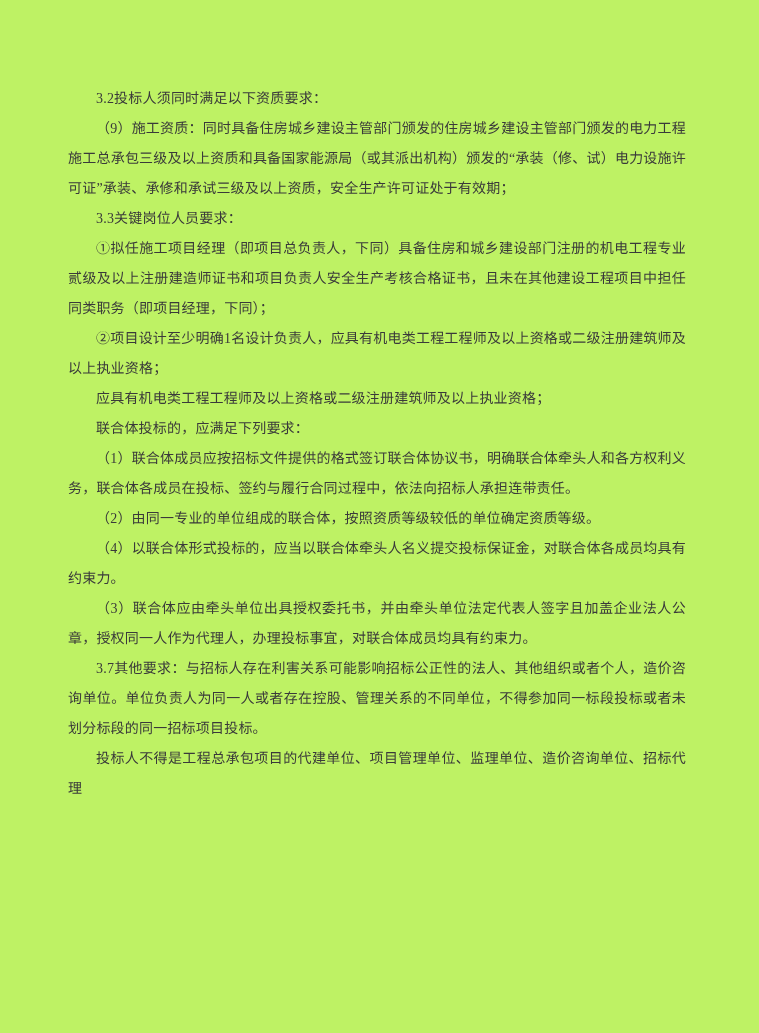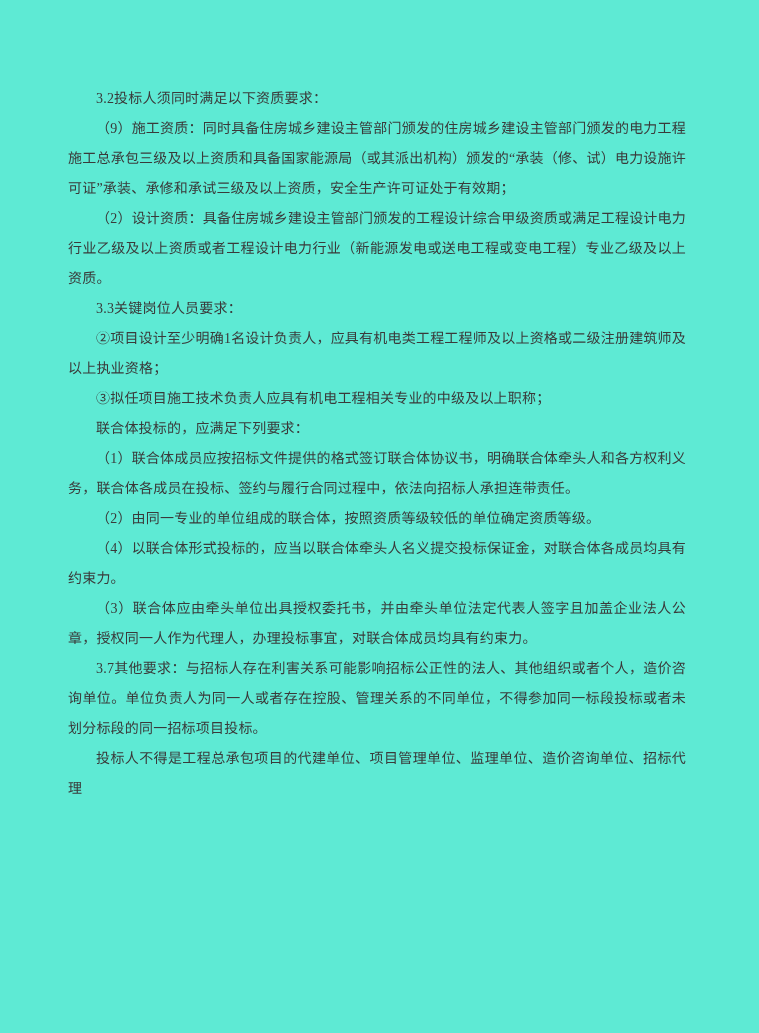--- a/index.html
+++ b/index.html
@@ -4,21 +4,21 @@
 <style>
   html, body {
     margin: 0;
     padding: 0;
     background: #ffffff;
   }
   .page {
     position: relative;
     width: 759px;
     height: 1033px;
-    background: #5eead4;
+    background: #bef264;
     overflow: hidden;
     font-family: "Liberation Serif", "DejaVu Serif", serif;
   }
   .content {
     position: absolute;
     left: 68px;
     top: 84px;
     width: 618px;
   }
   .para {
@@ -32,24 +32,24 @@
     letter-spacing: 0.2px;
   }
 </style>
 </head>
 <body>
 
 <div class="page">
   <div class="content">
     <p class="para">3.2投标人须同时满足以下资质要求：</p>
     <p class="para">（9）施工资质：同时具备住房城乡建设主管部门颁发的住房城乡建设主管部门颁发的电力工程施工总承包三级及以上资质和具备国家能源局（或其派出机构）颁发的“承装（修、试）电力设施许可证”承装、承修和承试三级及以上资质，安全生产许可证处于有效期；</p>
-    <p class="para">（2）设计资质：具备住房城乡建设主管部门颁发的工程设计综合甲级资质或满足工程设计电力行业乙级及以上资质或者工程设计电力行业（新能源发电或送电工程或变电工程）专业乙级及以上资质。</p>
     <p class="para">3.3关键岗位人员要求：</p>
+    <p class="para">①拟任施工项目经理（即项目总负责人，下同）具备住房和城乡建设部门注册的机电工程专业贰级及以上注册建造师证书和项目负责人安全生产考核合格证书，且未在其他建设工程项目中担任同类职务（即项目经理，下同）；</p>
     <p class="para">②项目设计至少明确1名设计负责人，应具有机电类工程工程师及以上资格或二级注册建筑师及以上执业资格；</p>
-    <p class="para">③拟任项目施工技术负责人应具有机电工程相关专业的中级及以上职称；</p>
+    <p class="para">应具有机电类工程工程师及以上资格或二级注册建筑师及以上执业资格；</p>
     <p class="para">联合体投标的，应满足下列要求：</p>
     <p class="para">（1）联合体成员应按招标文件提供的格式签订联合体协议书，明确联合体牵头人和各方权利义务，联合体各成员在投标、签约与履行合同过程中，依法向招标人承担连带责任。</p>
     <p class="para">（2）由同一专业的单位组成的联合体，按照资质等级较低的单位确定资质等级。</p>
     <p class="para">（4）以联合体形式投标的，应当以联合体牵头人名义提交投标保证金，对联合体各成员均具有约束力。</p>
     <p class="para">（3）联合体应由牵头单位出具授权委托书，并由牵头单位法定代表人签字且加盖企业法人公章，授权同一人作为代理人，办理投标事宜，对联合体成员均具有约束力。</p>
     <p class="para">3.7其他要求：与招标人存在利害关系可能影响招标公正性的法人、其他组织或者个人，造价咨询单位。单位负责人为同一人或者存在控股、管理关系的不同单位，不得参加同一标段投标或者未划分标段的同一招标项目投标。</p>
     <p class="para">投标人不得是工程总承包项目的代建单位、项目管理单位、监理单位、造价咨询单位、招标代理</p>
   </div>
 </div>
 

